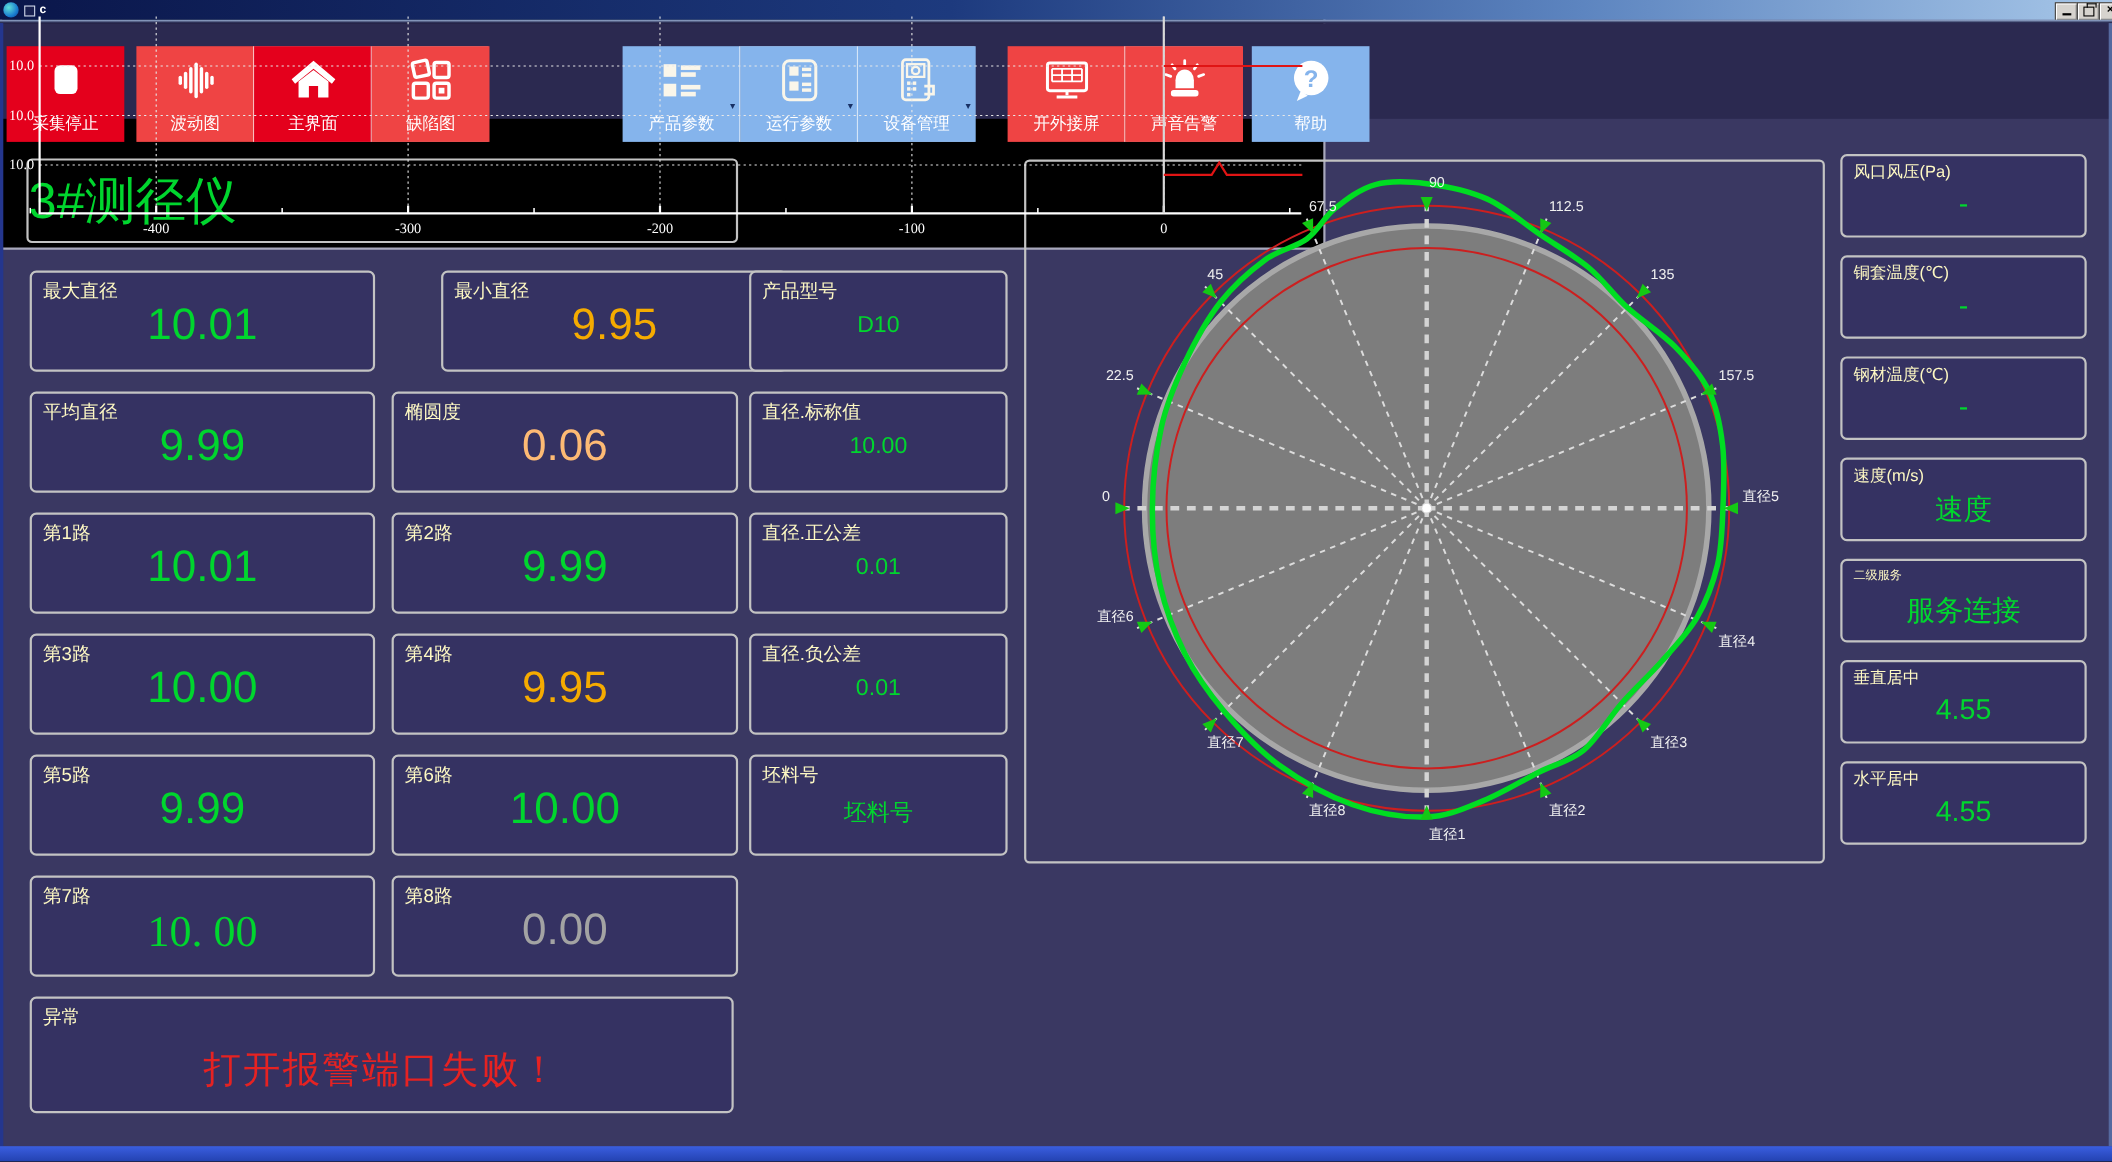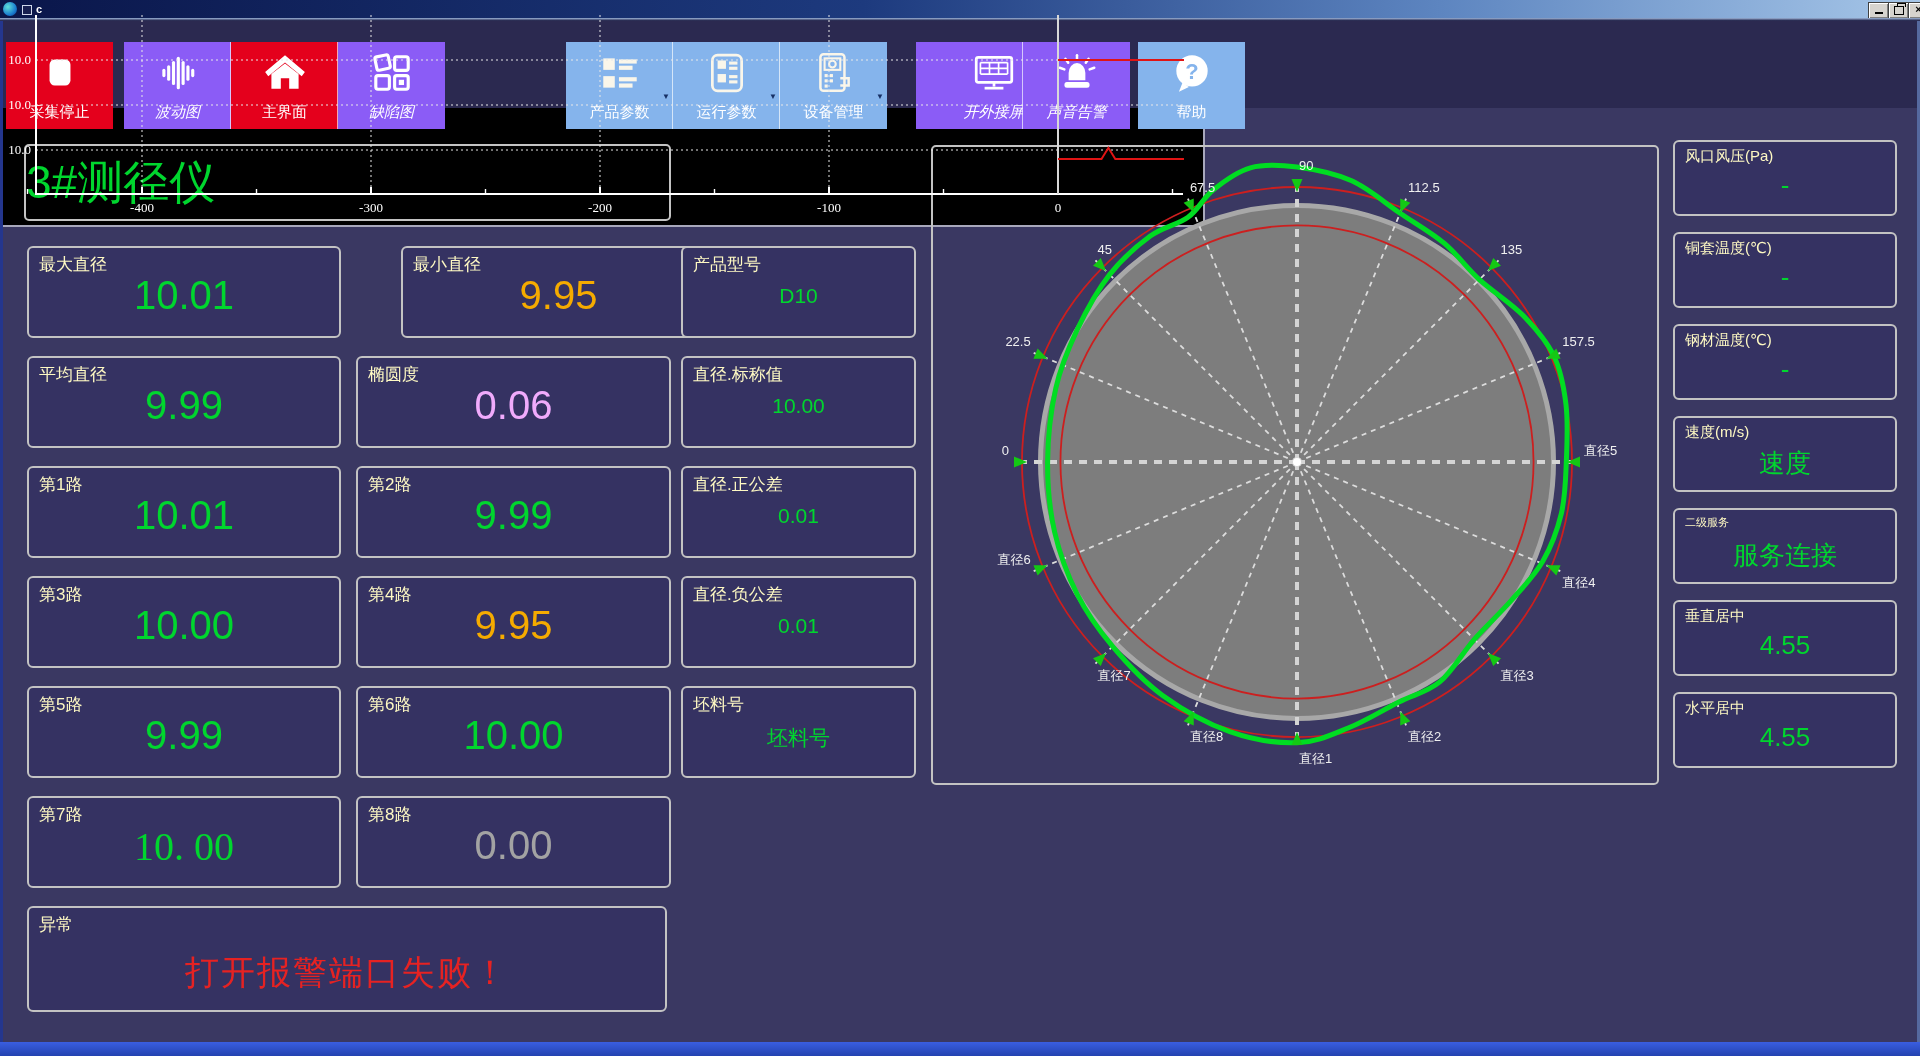--- a/index.html
+++ b/index.html
@@ -23,21 +23,21 @@
   .winbtn .rg{position:relative;width:8px;height:7px;border:1px solid #000;margin:3px auto 0;background:#d6d3ce;}
   .winbtn .rg::after{content:"";position:absolute;left:2px;top:-4px;width:7px;height:3px;border:1px solid #000;border-bottom:none;}
   .edgeL{position:absolute;left:0;top:21px;width:3px;height:1021px;background:#24368e;}
   .edgeR{position:absolute;right:0;top:21px;width:3px;height:1021px;background:#55699f;}
   .bottombar{position:absolute;left:0;top:1042px;width:1920px;height:14px;
              background:linear-gradient(#3a5ee0,#2342b0);}
   
   .toolstrip{position:absolute;left:0;top:21px;width:1920px;height:87px;background:#2b2950;}
   .tbtn{position:absolute;top:21px;height:87px;cursor:pointer;}
   .tbtn.red{background:#e4001c;}
-  .tbtn.blue{background:#8b5cf6;font-style:italic;}
+  .tbtn.blue{background:#ef4444;}
   .tbtn.light{background:#85b4ec;}
   .tbtn.sep{box-shadow:-1px 0 0 rgba(255,255,255,.65);}
   .ticon{position:absolute;top:6px;left:0;width:100%;height:50px;
          display:flex;align-items:center;justify-content:center;}
   .tlabel{position:absolute;bottom:7px;left:0;width:100%;text-align:center;color:#fff;font-size:15px;}
   .caret{position:absolute;right:3px;bottom:28px;font-size:8px;color:#173065;}
   
   .panelbox{position:absolute;border:2px solid #c3c3c3;border-radius:5px;}
   #gauge-title{left:24px;top:144px;width:643px;height:73px;
                line-height:73px;font-size:46px;color:#00d62e;}
@@ -168,21 +168,21 @@
               <rect x="13" y="33" width="3" height="3"></rect>
               <rect x="18" y="23" width="3" height="3"></rect>
               <rect x="18" y="28" width="3" height="3"></rect>
             </g>
             <path d="M28 27 h8 v7 h-8" fill="none" stroke="#faf6ea" stroke-width="2.4"></path>
           </svg>
         </div>
         <div class="tlabel">设备管理</div>
         <div class="caret">▼</div>
       </div>
-      <div class="tbtn blue" style="left: 916px; width: 107px; padding-left: 48px;">
+      <div class="tbtn blue" style="left: 916px; width: 107px;">
         <div class="ticon">
           <svg width="46" height="46" viewBox="0 0 44 44">
             <rect x="5" y="7" width="34" height="24" rx="2" fill="none" stroke="#fff" stroke-width="2.6"></rect>
             <g stroke="#fff" stroke-width="1.6">
               <path d="M9 12 h26 M9 17.5 h26 M9 23 h26"></path>
               <path d="M9 12 v11 M17.7 12 v11 M26.4 12 v11 M35 12 v11"></path>
             </g>
             <g stroke="#fff" stroke-width="2.6">
               <path d="M22 31 v4"></path>
               <path d="M13 36.5 h18"></path>
@@ -248,21 +248,21 @@
       <div class="card" style="left: 27px; top: 796px; width: 310px; height: 88px;">
         <div class="clabel">第7路</div>
         <div class="cvalue serif" style="color: rgb(0, 214, 46);">10. 00</div>
       </div>
       <div class="card" style="left: 356px; top: 246px; width: 311px; height: 88px; margin-left: 45px;">
         <div class="clabel">最小直径</div>
         <div class="cvalue" style="color: rgb(245, 171, 0);">9.95</div>
       </div>
       <div class="card" style="left: 356px; top: 356px; width: 311px; height: 88px;">
         <div class="clabel">椭圆度</div>
-        <div class="cvalue" style="color: #f0abfc;">0.06</div>
+        <div class="cvalue" style="color: #fdba74;">0.06</div>
       </div>
       <div class="card" style="left: 356px; top: 466px; width: 311px; height: 88px;">
         <div class="clabel">第2路</div>
         <div class="cvalue" style="color: rgb(0, 214, 46);">9.99</div>
       </div>
       <div class="card" style="left: 356px; top: 576px; width: 311px; height: 88px;">
         <div class="clabel">第4路</div>
         <div class="cvalue" style="color: rgb(245, 171, 0);">9.95</div>
       </div>
       <div class="card" style="left: 356px; top: 686px; width: 311px; height: 88px;">

